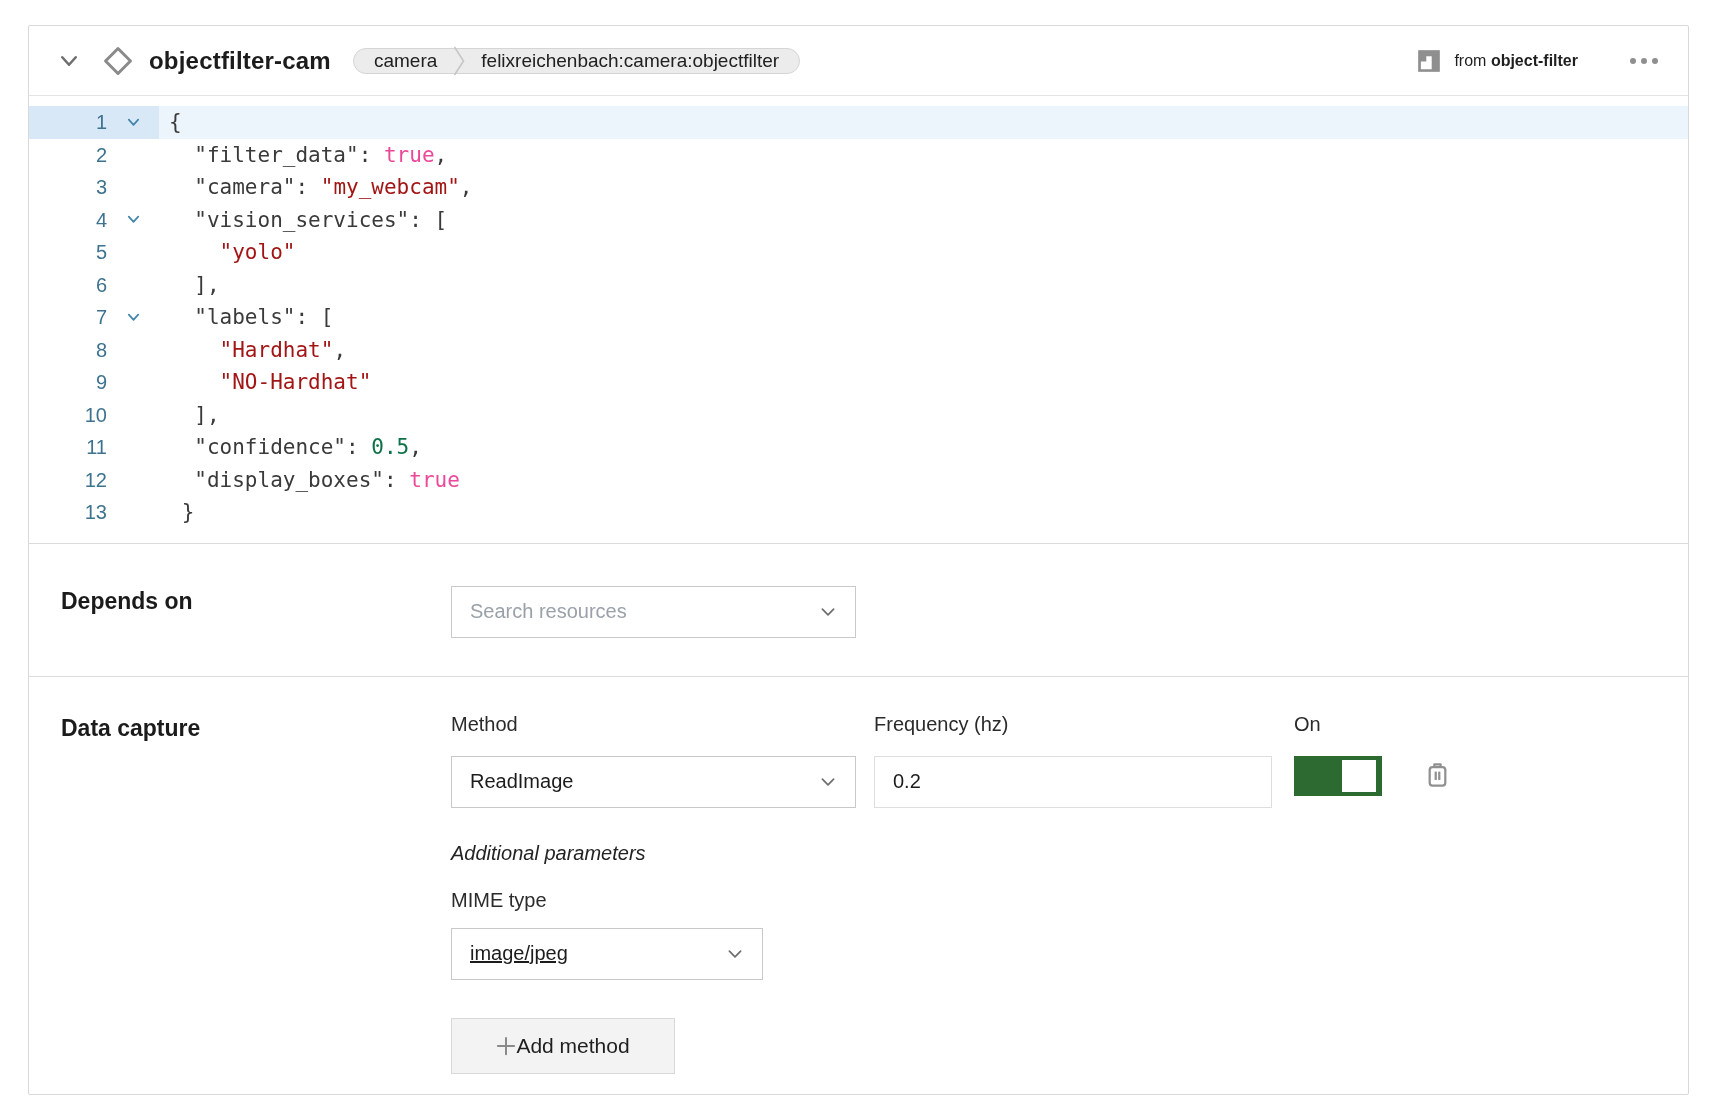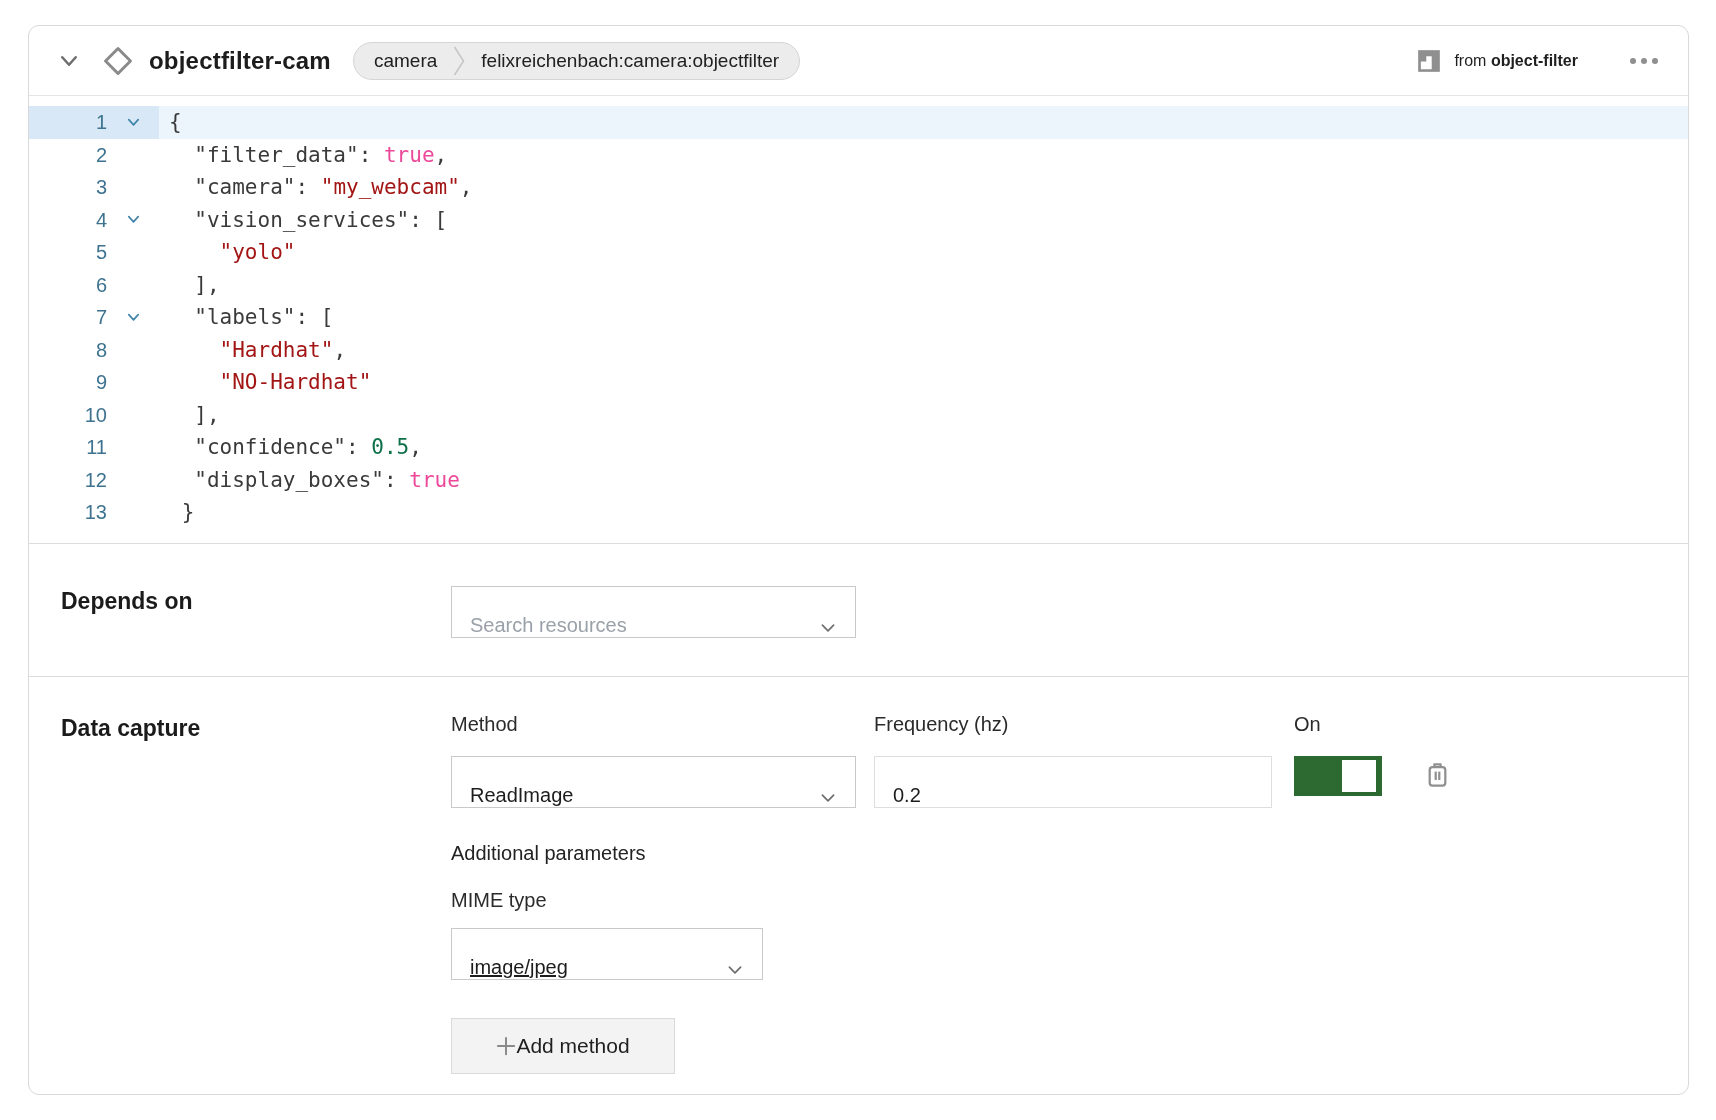--- a/index.html
+++ b/index.html
@@ -1,29 +1,29 @@
 <!DOCTYPE html>
 <html><head>
 <meta charset="utf-8">
 <style>
   * { box-sizing: border-box; margin: 0; padding: 0; }
   html,body { width:1716px; height:1120px; background:#ffffff;
     font-family:"Liberation Sans", sans-serif; color:#1c1c1c; }
 
   .card { position:absolute; left:28px; top:25px; width:1661px; height:1070px;
-    border:1px solid #d9d9d9; background:#fff; border-radius:11px; }
+    border:1px solid #d9d9d9; background:#fff; border-radius:2px; }
 
   
   .hdr { height:70px; display:flex; align-items:center; padding:0 30px 0 28px;
     border-bottom:1px solid #e4e4e4; }
   .icon { display:inline-flex; align-items:center; justify-content:center; }
   .chev-main { color:#6e6e6e; width:24px; height:24px; cursor:pointer; }
   .diamond { width:34px; height:34px; margin-left:20px; }
   .hdr-title { font-size:24px; font-weight:700; margin-left:14px; letter-spacing:.2px; }
-  .pill { margin-left:22px; height:38px; display:flex; align-items:center;
+  .pill { margin-left:22px; height:26px; display:flex; align-items:center;
     background:#ececec; border:1px solid #d5d5d5; border-radius:22px; padding:4px 20px; }
   .pill-seg { font-size:19px; color:#212121; }
   .pill-sep { margin:0 16px; display:flex; }
   .hdr-spacer { flex:1; }
   .module-icon { width:26px; height:26px; }
   .from-wrap { margin-left:12px; font-size:16px; color:#1f1f1f; white-space:pre; }
   .from-wrap b { font-weight:700; }
   .ellipsis { margin-left:52px; display:flex; gap:5px; cursor:pointer; }
   .ellipsis i { width:6px; height:6px; border-radius:50%; background:#8f8f8f; }
 
@@ -46,40 +46,40 @@
 
   .divider { border-top:1px solid #dcdcdc; }
 
   
   .section { display:flex; padding:42px 32px 38px 32px; }
   .section-label { width:390px; flex-shrink:0; font-size:23px; font-weight:700; color:#1b1b1b; padding-top:2px; }
   .section-content { flex:1; }
 
   .field-label { font-size:20px; color:#2b2b2b; margin-bottom:20px; }
   .selectbox, .textinput { height:52px; background:#fff; border:1px solid #c9c9c9;
-    display:flex; align-items:flex-end; padding:0 18px; font-size:20px; color:#1c1c1c;
+    display:flex; align-items:center; padding:0 18px; font-size:20px; color:#1c1c1c;
     cursor:pointer; }
   .selectbox .val { flex:1; }
   .selectbox .placeholder { color:#9aa1a9; }
   .selectbox svg { width:18px; height:18px; color:#6e6e6e; }
   .textinput { cursor:text; border:1px solid #dedede; }
   .textinput input { border:none; outline:none; font-size:20px; width:100%;
     font-family:"Liberation Sans",sans-serif; color:#1c1c1c; background:transparent; }
 
   .dc-row { display:flex; }
   .col-method { width:405px; }
   .col-freq { width:398px; margin-left:18px; }
   .col-on { margin-left:22px; }
   .toggle-row { display:flex; align-items:center; }
   .toggle { width:88px; height:40px; background:#2d6a31; position:relative; cursor:pointer; }
   .toggle .knob { position:absolute; top:4px; right:6px; width:34px; height:32px; background:#fff; }
   .trash { margin-left:42px; cursor:pointer; display:flex; }
   .trash svg { width:27px; height:29px; }
 
-  .addl-params { font-size:20px; color:#232323; margin-top:34px; }
+  .addl-params { font-size:20px; color:#232323; margin-top:34px;font-style:italic; }
   .mime-label { font-size:20px; color:#2b2b2b; margin-top:24px; }
   .mime-select { width:312px; margin-top:16px;text-decoration:underline; }
 
   .add-btn { margin-top:38px; height:56px; width:224px; background:#f3f3f3;
     border:1px solid #d9d9d9; display:flex; align-items:center; justify-content:center;
     font-size:21px; color:#1f1f1f; cursor:pointer; }
   .add-btn svg { width:20px; height:20px; color:#8a8a8a; }
 </style>
 </head>
 <body>

